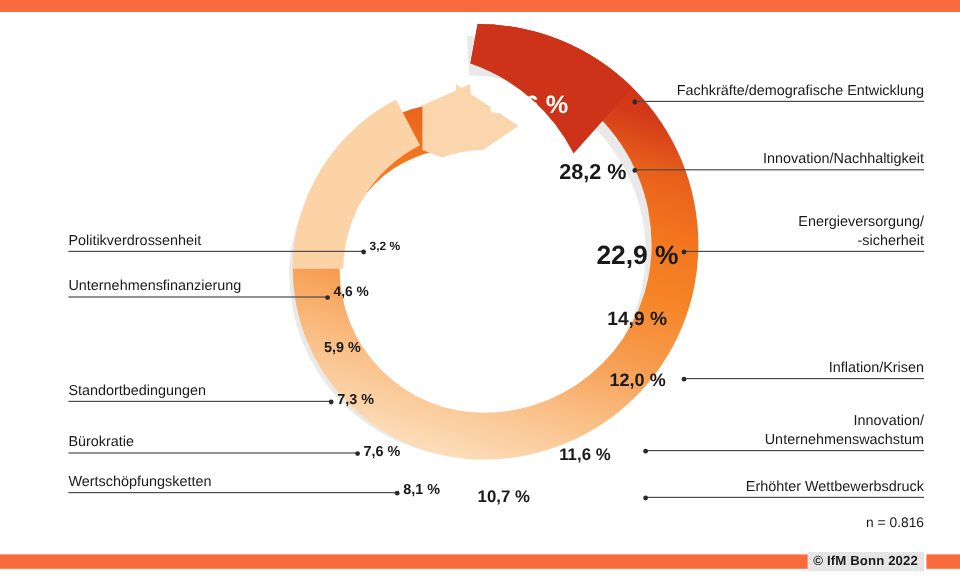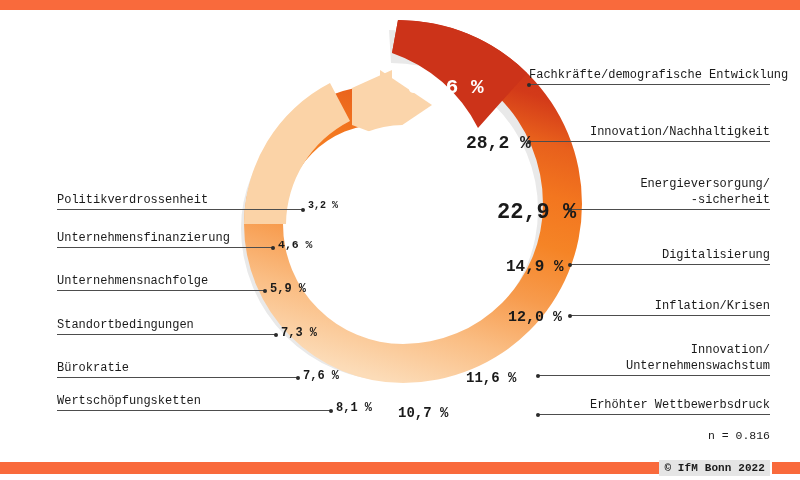--- a/index.html
+++ b/index.html
@@ -3,21 +3,21 @@
 <meta charset="utf-8">
 <style>
   html,body{margin:0;padding:0;}
   body{
     width:800px;height:480px;
     background:#ffffff;
     font-family:"Liberation Sans", sans-serif;
     overflow:hidden;
     position:relative;
   }
-  #stage{position:absolute;inset:0;width:800px;height:480px;font-family:Liberation Mono, monospace;}
+  #stage{position:absolute;inset:0;width:800px;height:480px;}
 
   .bar-top{
     position:absolute;left:0;top:0;width:800px;height:10px;
   }
   .bar-bottom-left{
     position:absolute;left:0;bottom:6px;height:12px;
   }
   .bar-bottom-right{
     position:absolute;bottom:6px;height:12px;
   }
@@ -198,26 +198,20 @@
   </div>
 
   <div class="callout right" style="left:570px;top:177px;width:200px;">
     <div class="ctext">Energieversorgung/</div>
     <div class="ctext">-sicherheit</div>
     <div class="crule">
       <span class="dot"></span>
     </div>
   </div>
 
-  <div class="callout right" style="left:570px;top:248px;width:200px;">
-    <div class="ctext">Digitalisierung</div>
-    <div class="crule">
-      <span class="dot"></span>
-    </div>
-  </div>
 
   <div class="callout right" style="left:570px;top:299px;width:200px;">
     <div class="ctext">Inflation/Krisen</div>
     <div class="crule">
       <span class="dot"></span>
     </div>
   </div>
 
   <div class="callout right" style="left:538px;top:343px;width:232px;">
     <div class="ctext">Innovation/</div>
@@ -241,26 +235,20 @@
     </div>
   </div>
 
   <div class="callout left" style="left:57px;top:231px;width:216px;">
     <div class="ctext">Unternehmensfinanzierung</div>
     <div class="crule">
       <span class="dot"></span>
     </div>
   </div>
 
-  <div class="callout left" style="left:57px;top:274px;width:208px;">
-    <div class="ctext">Unternehmensnachfolge</div>
-    <div class="crule">
-      <span class="dot"></span>
-    </div>
-  </div>
 
   <div class="callout left" style="left:57px;top:318px;width:219px;">
     <div class="ctext">Standortbedingungen</div>
     <div class="crule">
       <span class="dot"></span>
     </div>
   </div>
 
   <div class="callout left" style="left:57px;top:361px;width:241px;">
     <div class="ctext">Bürokratie</div>

